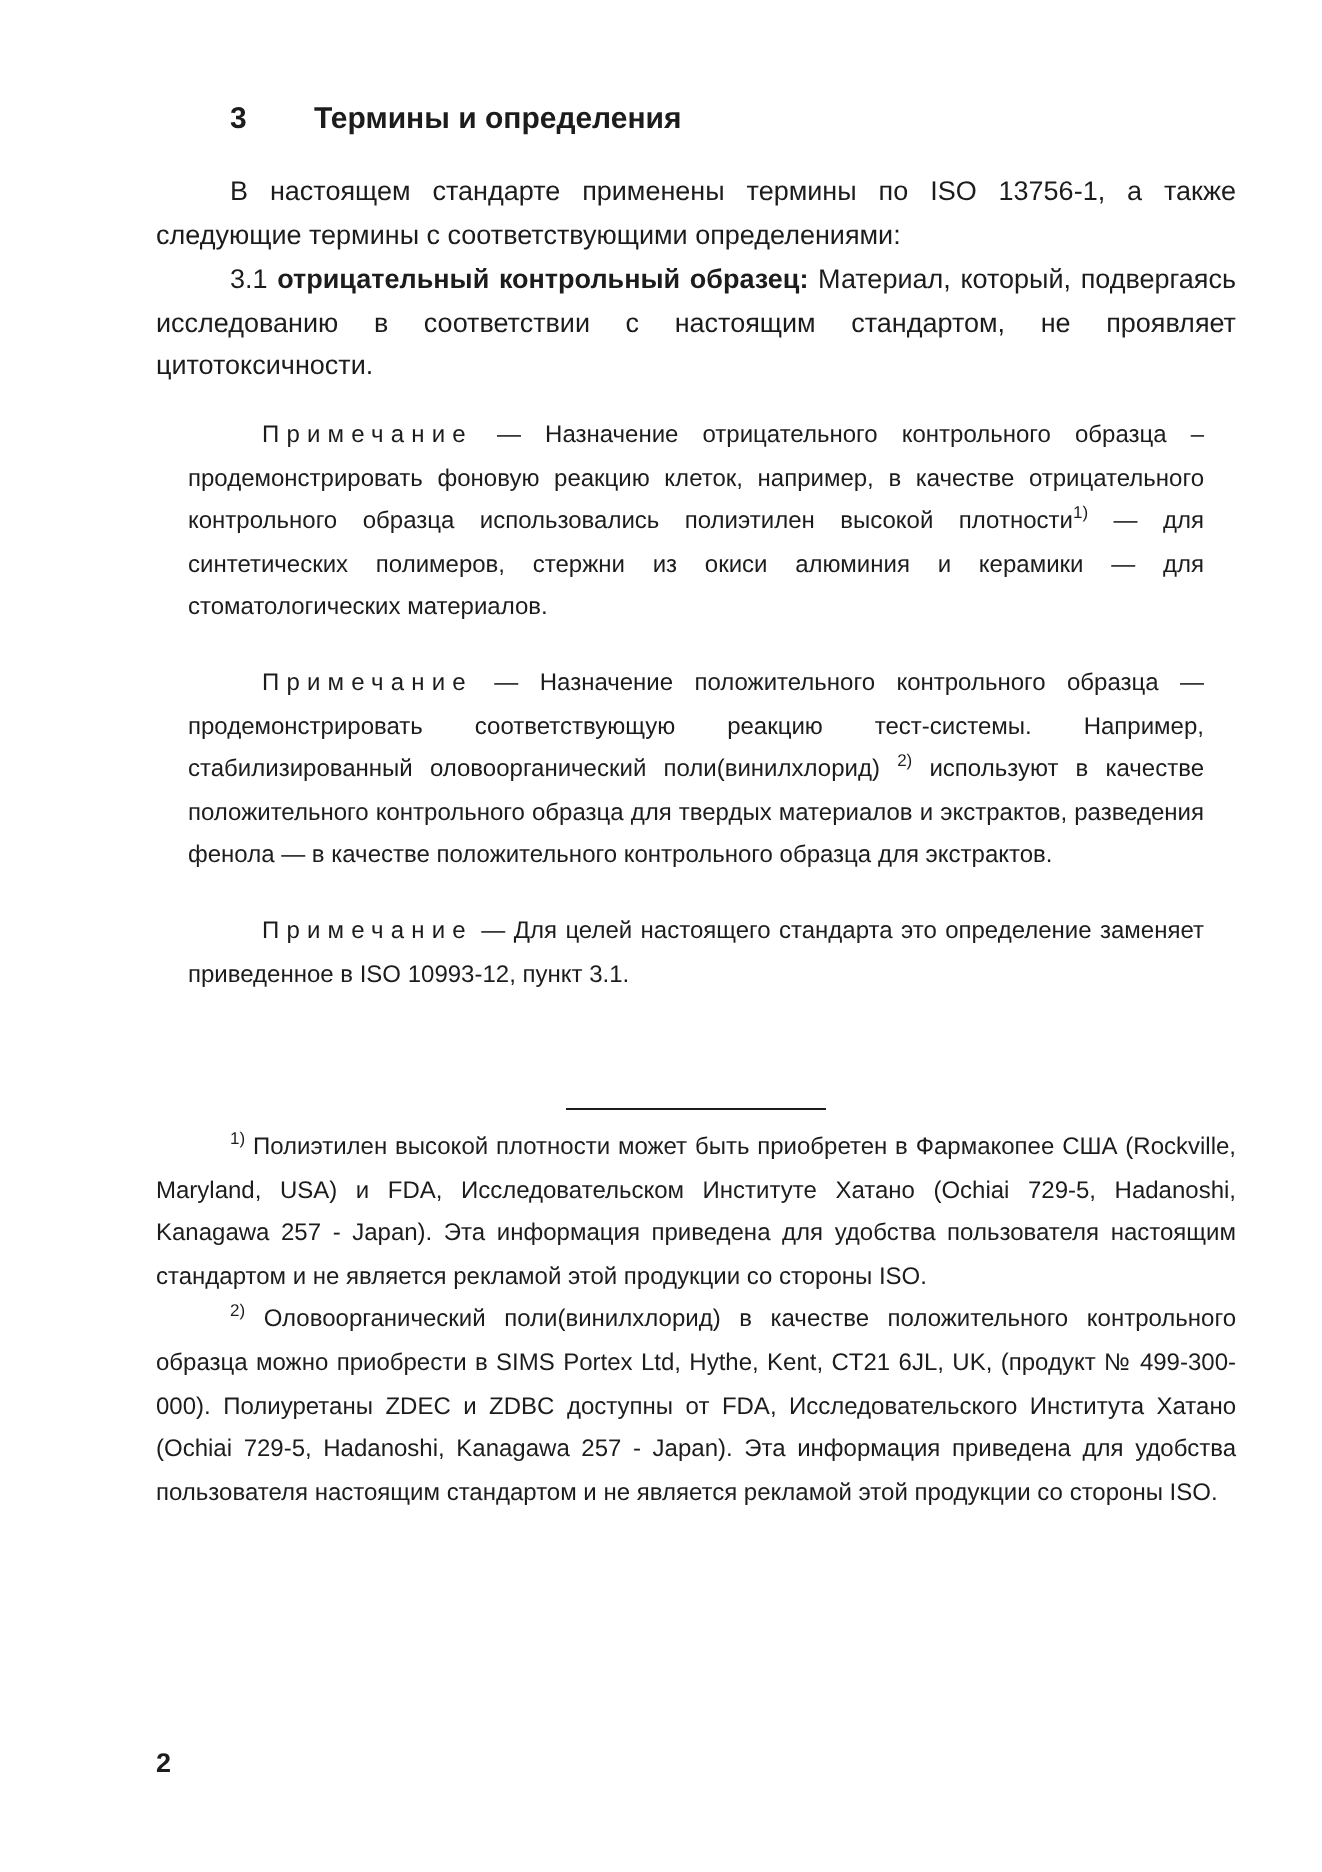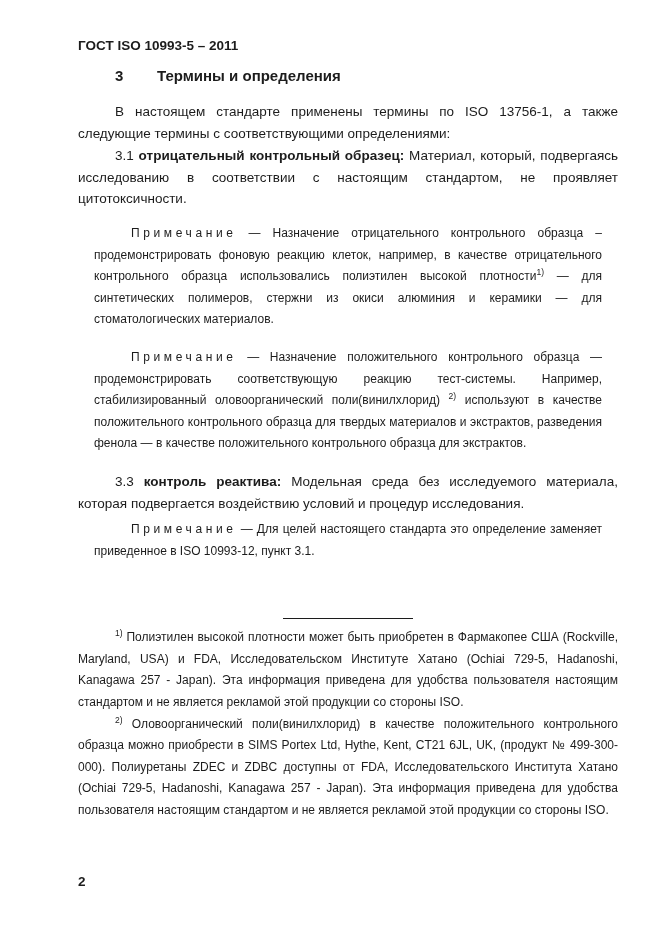--- a/index.html
+++ b/index.html
@@ -83,43 +83,39 @@
     top: 874px;
     font-weight: bold;
     font-size: 13.5px;
   }
 </style>
 </head>
 <body>
 
 <div class="page">
 
-  <div class="doc-header">ГОСТ ISO 10993-5 – 2011</div>
 
   <div class="section-heading">
     <span class="section-num">3</span><span>Термины и определения</span>
   </div>
 
   <p class="para intro">В настоящем стандарте применены термины по ISO 13756-1, а также следующие термины с соответствующими определениями:</p>
 
   <p class="para term-1"><span>3.1</span>
     <span class="b">отрицательный контрольный образец:</span>
     <span>Материал, который, подвергаясь исследованию в соответствии с настоящим стандартом, не проявляет цитотоксичности.</span></p>
 
   <p class="note note-1"><span class="note-label">Примечание</span>
     <span>— Назначение отрицательного контрольного образца – продемонстрировать фоновую реакцию клеток, например, в качестве отрицательного контрольного образца использовались полиэтилен высокой плотности</span><sup>1)</sup><span> — для синтетических полимеров, стержни из окиси алюминия и керамики — для стоматологических материалов.</span></p>
 
 
   <p class="note note-2"><span class="note-label">Примечание</span>
     <span>— Назначение положительного контрольного образца — продемонстрировать соответствующую реакцию тест-системы. Например, стабилизированный оловоорганический поли(винилхлорид)</span>
     <sup>2)</sup><span> используют в качестве положительного контрольного образца для твердых материалов и экстрактов, разведения фенола — в качестве положительного контрольного образца для экстрактов.</span></p>
 
-  <p class="para term-3"><span>3.3</span>
-    <span class="b">контроль реактива:</span>
-    <span>Модельная среда без исследуемого материала, которая подвергается воздействию условий и процедур исследования.</span></p>
 
   <p class="note note-3"><span class="note-label">Примечание</span>
     <span>— Для целей настоящего стандарта это определение заменяет приведенное в ISO 10993-12, пункт 3.1.</span></p>
 
   <hr class="footnote-rule">
 
   <p class="footnote footnote-1"><sup>1)</sup><span> Полиэтилен высокой плотности может быть приобретен в Фармакопее США (Rockville, Maryland, USA) и FDA, Исследовательском Институте Хатано (Ochiai 729-5, Hadanoshi, Kanagawa 257 - Japan). Эта информация приведена для удобства пользователя настоящим стандартом и не является рекламой этой продукции со стороны ISO.</span></p>
 
   <p class="footnote footnote-2"><sup>2)</sup><span> Оловоорганический поли(винилхлорид) в качестве положительного контрольного образца можно приобрести в SIMS Portex Ltd, Hythe, Kent, CT21 6JL, UK, (продукт № 499-300-000). Полиуретаны ZDEC и ZDBC доступны от FDA, Исследовательского Института Хатано (Ochiai 729-5, Hadanoshi, Kanagawa 257 - Japan). Эта информация приведена для удобства пользователя настоящим стандартом и не является рекламой этой продукции со стороны ISO.</span></p>
 

